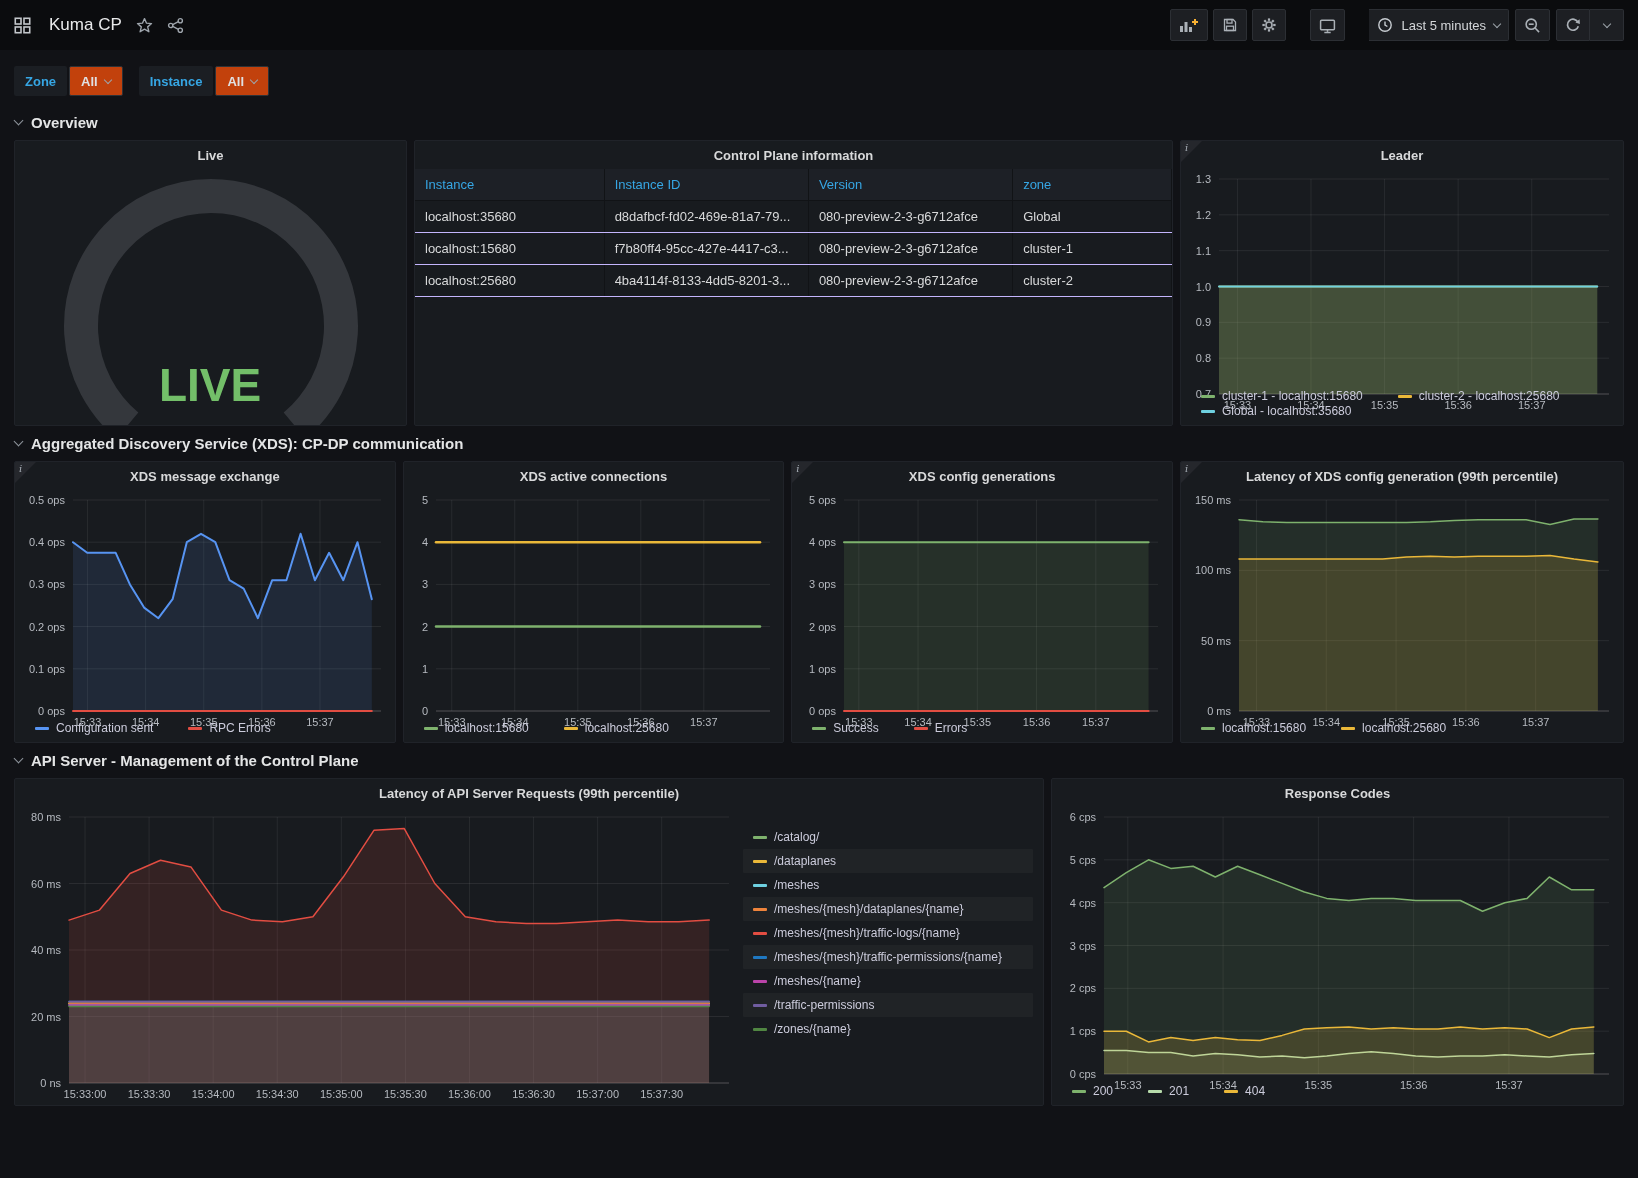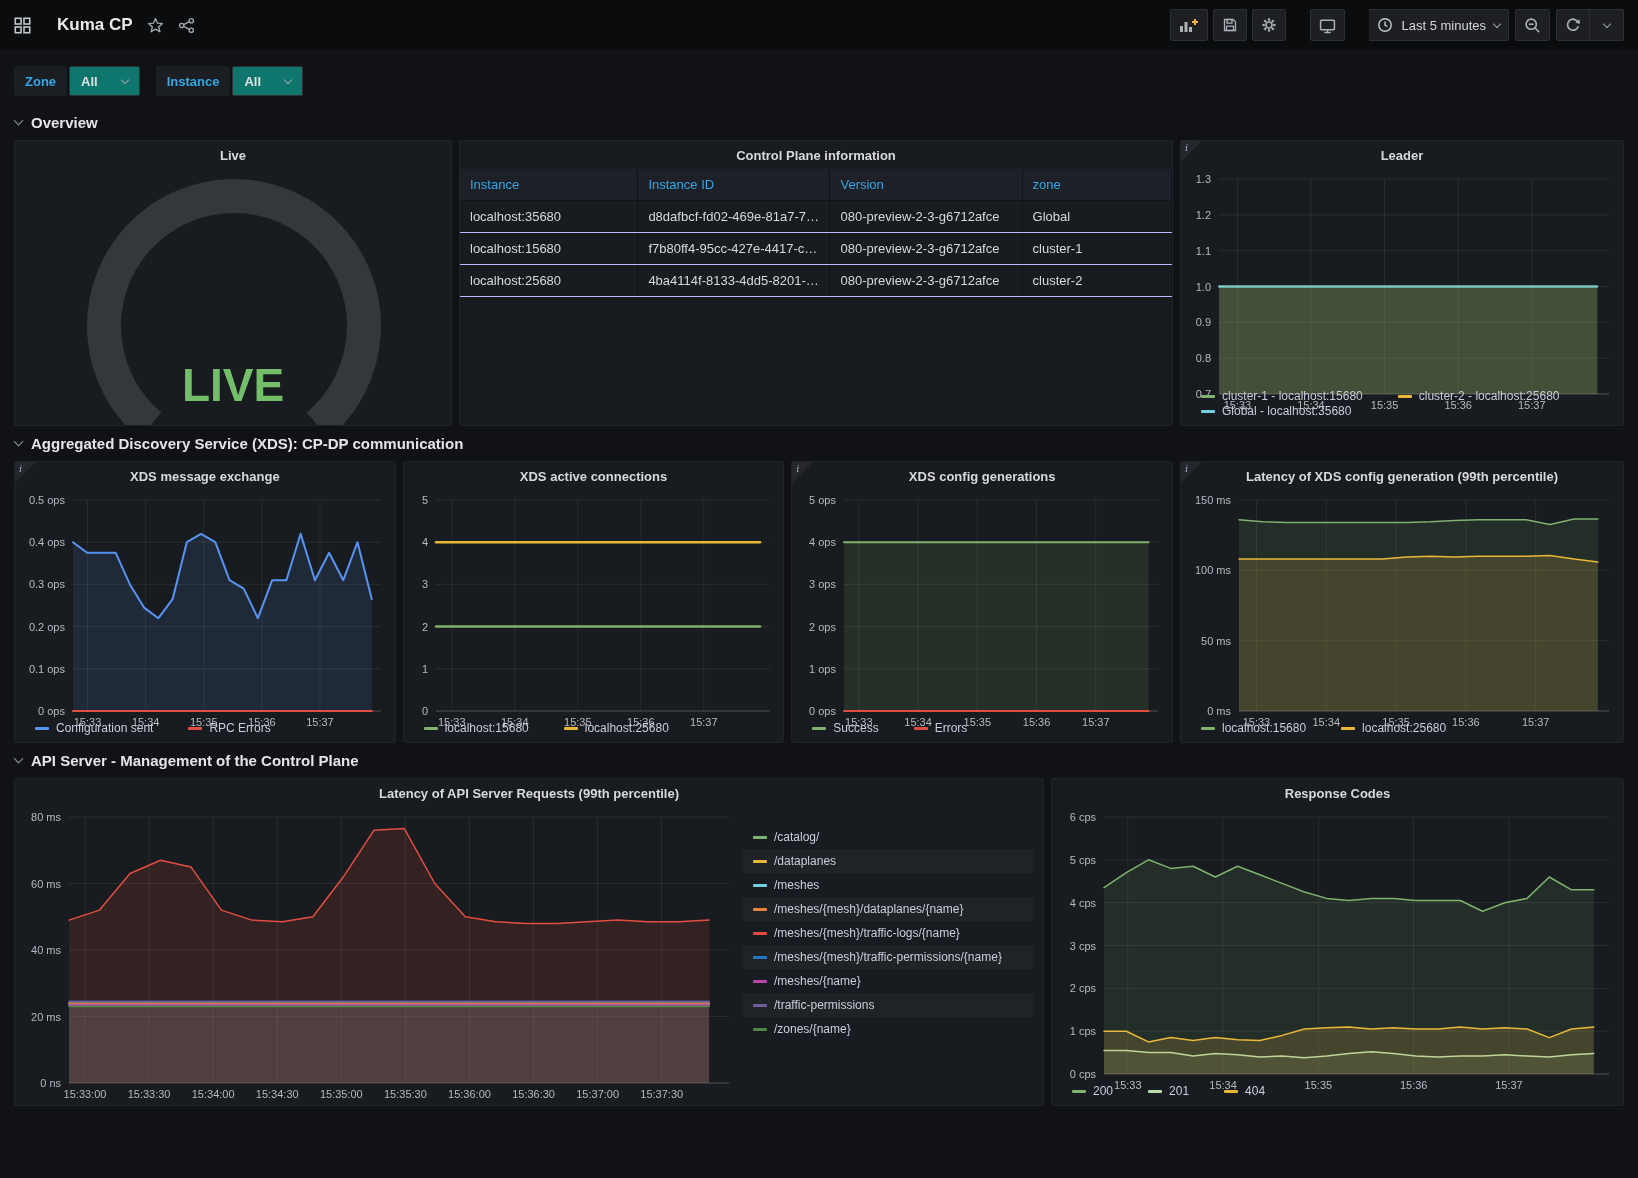--- a/index.html
+++ b/index.html
@@ -3,39 +3,39 @@
 <meta charset="utf-8">
 <style>
 *{box-sizing:border-box;margin:0;padding:0}
 html,body{width:1638px;height:1178px;overflow:hidden}
 body{background:#111216;color:#d8d9da;font-family:"Liberation Sans","DejaVu Sans",sans-serif;font-size:13px}
 svg text{font-family:"Liberation Sans","DejaVu Sans",sans-serif}
 
 
 .navbar{height:50px;background:#0b0c0e;display:flex;align-items:center;justify-content:space-between;padding:0 14px}
 .nav-left{display:flex;align-items:center;gap:14px}
-.nav-title{font-size:17px;font-weight:700;color:#e9eaeb;margin-left:12px}
+.nav-title{font-size:17px;font-weight:400;color:#e9eaeb;margin-left:4px}
 .icon{display:inline-flex;align-items:center;justify-content:center;color:#9fa6ad}
 .icon svg{display:block}
 .nav-right{display:flex;align-items:center;gap:6px}
 .tcluster{display:flex;gap:5px}
 .tspace{width:12px}
 .tbtn{height:32px;min-width:34px;padding:0 8px;background:#1d1f23;border:1px solid #2c2f34;border-radius:2px;display:flex;align-items:center;justify-content:center;gap:8px;color:#c7ccd1;cursor:pointer}
 .tgroup{display:flex}
 .tgroup .tbtn{border-radius:0}
 .tgroup .tbtn:first-child{border-radius:2px 0 0 2px}
 .tgroup .tbtn:last-child{border-radius:0 2px 2px 0;border-left:0}
 .tr-label{font-size:13px;color:#d4d6d9}
 .chev{display:inline-block;width:6px;height:6px;border-right:1.6px solid #9da4ab;border-bottom:1.6px solid #9da4ab;transform:rotate(45deg);margin-top:-3px}
 
 
 .submenu{display:flex;align-items:center;gap:16px;padding:16px 14px 14px 14px}
 .filter{display:flex;gap:2px}
 .chip-label{height:30px;display:flex;align-items:center;padding:0 11px;background:#1b1e23;color:#36a6e4;font-weight:700;font-size:13px;border-radius:2px}
-.chip-value{height:30px;display:flex;align-items:center;gap:24px;padding:0 11px;background:#0f766e;border:1px solid #2e3237;border-radius:2px;color:#e0e1e3;font-weight:700;cursor:pointer}
+.chip-value{height:30px;display:flex;align-items:center;gap:7px;padding:0 11px;background:#c2410c;border:1px solid #2e3237;border-radius:2px;color:#e0e1e3;font-weight:700;cursor:pointer}
 
 
 .dash{padding:0 14px}
 .section{display:flex;align-items:center;gap:9px;margin:4px 0 9px 1px;cursor:pointer}
 .section .s-chev{width:7px;height:7px;border-right:1.8px solid #8e949c;border-bottom:1.8px solid #8e949c;transform:rotate(45deg);margin-top:-4px}
 .section .s-title{font-size:15px;font-weight:700;color:#e4e5e6}
 .sec-gap{margin-top:2px}
 .row{display:flex;gap:7px;margin-bottom:9px}
 .panel{position:relative;background:#181b1f;border:1px solid #202329;border-radius:2px;display:flex;flex-direction:column;min-width:0;overflow:hidden}
 .row1 .panel{height:286px}
@@ -202,21 +202,21 @@
 
 <div class="dash">
 
   <div class="section">
     <span class="s-chev"></span>
     <span class="s-title">Overview</span>
   </div>
 
   <div class="row row1">
 
-    <div class="panel" style="width:438px;flex:none">
+    <div class="panel" style="width:393px;flex:none">
       <div class="panel-header">
           <span>Live</span>
         </div>
       <div class="panel-body">
         <div class="gauge-wrap">
           <svg width="381" height="256" viewBox="0 0 381 256">
             <path d="M 107.4 264.6 A 130 130 0 1 1 274.6 264.6" fill="none" stroke="#34373c" stroke-width="34" transform="translate(0,-8)"></path>
             <text x="190" y="232" text-anchor="middle" font-size="46" font-weight="700" fill="#73bf69" id="gauge-value">LIVE</text>
           </svg>
         </div>

